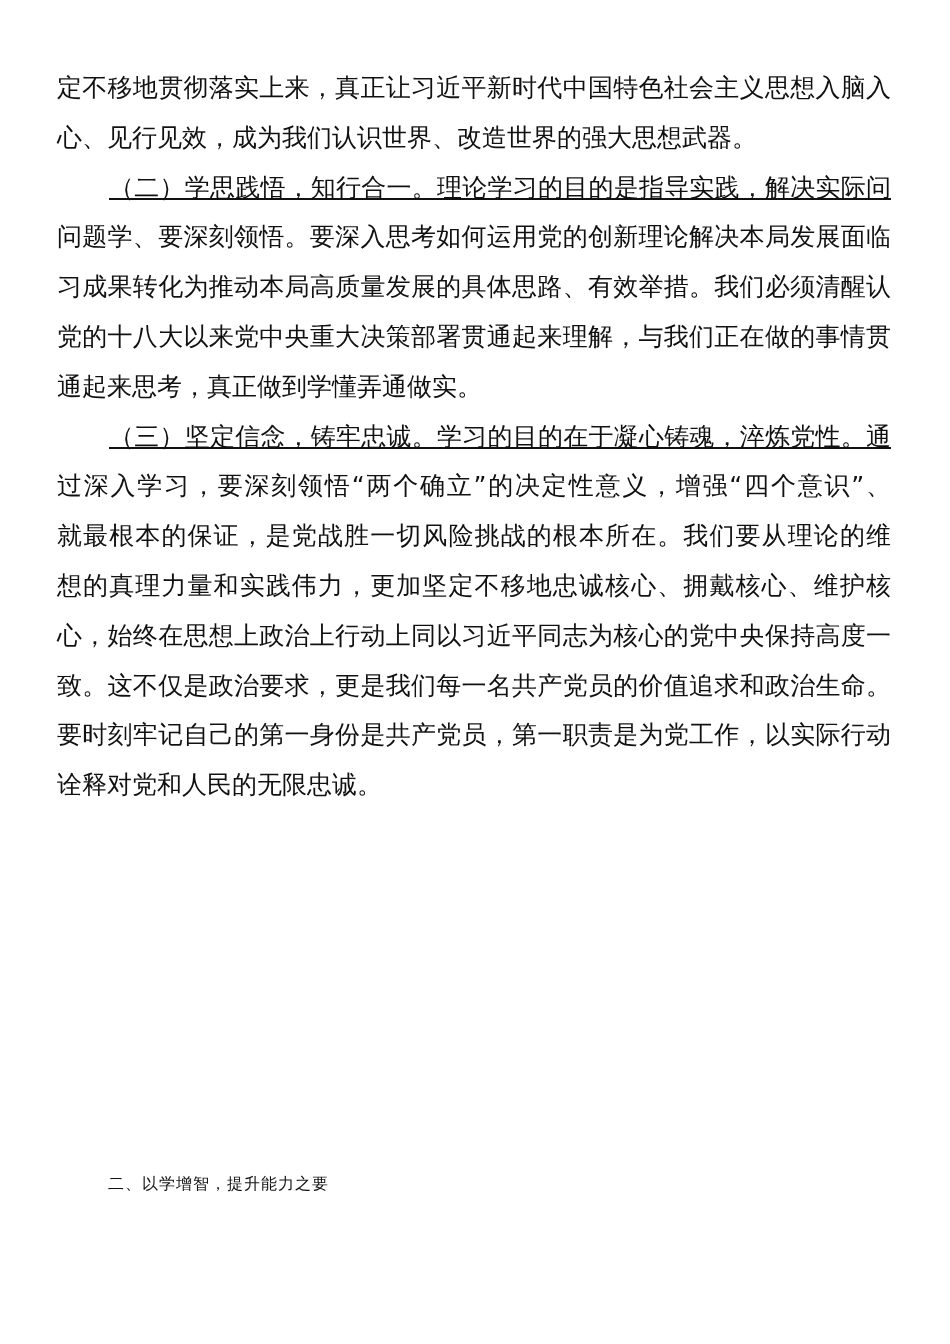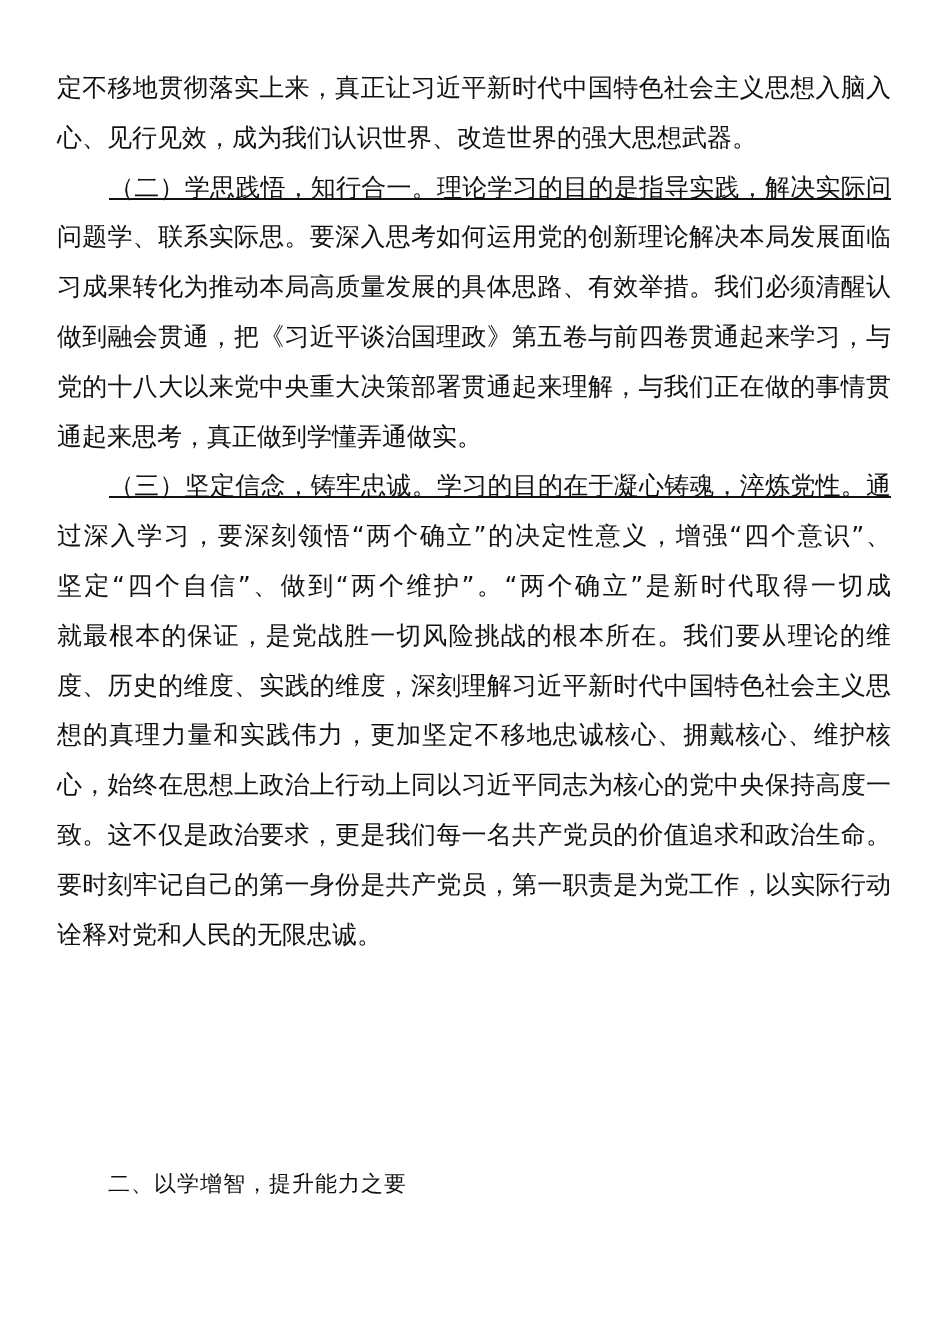--- a/index.html
+++ b/index.html
@@ -46,48 +46,45 @@
   .line.indent {
     padding-left: 52px;
     text-decoration: underline;
   }
   .heading {
     position: absolute;
     left: 108px;
     top: 1160px;
     height: 48px;
     line-height: 48px;
-    font-size: 22px;
+    font-size: 16px;
     font-family: "DejaVu Serif", "Liberation Serif", serif;
     color: #111111;
     white-space: nowrap;
     letter-spacing: 1px;
   }
 </style>
 </head>
 <body>
 
 <div class="page">
   <div class="body-text">
 
     <span class="line">定不移地贯彻落实上来，真正让习近平新时代中国特色社会主义思想入脑入</span>
     <span class="line last">心、见行见效，成为我们认识世界、改造世界的强大思想武器。</span>
 
     <span class="line indent">（二）学思践悟，知行合一。理论学习的目的是指导实践，解决实际问</span>
-    <span class="line">问题学、联系实际思。要深入思考如何运用党的创新理论解决本局发展面临</span>
+    <span class="line">问题学、要深刻领悟。要深入思考如何运用党的创新理论解决本局发展面临</span>
     <span class="line">习成果转化为推动本局高质量发展的具体思路、有效举措。我们必须清醒认</span>
-    <span class="line">做到融会贯通，把《习近平谈治国理政》第五卷与前四卷贯通起来学习，与</span>
     <span class="line">党的十八大以来党中央重大决策部署贯通起来理解，与我们正在做的事情贯</span>
     <span class="line last">通起来思考，真正做到学懂弄通做实。</span>
 
     <span class="line indent">（三）坚定信念，铸牢忠诚。学习的目的在于凝心铸魂，淬炼党性。通</span>
     <span class="line">过深入学习，要深刻领悟“两个确立”的决定性意义，增强“四个意识”、</span>
-    <span class="line">坚定“四个自信”、做到“两个维护”。“两个确立”是新时代取得一切成</span>
     <span class="line">就最根本的保证，是党战胜一切风险挑战的根本所在。我们要从理论的维</span>
-    <span class="line">度、历史的维度、实践的维度，深刻理解习近平新时代中国特色社会主义思</span>
     <span class="line">想的真理力量和实践伟力，更加坚定不移地忠诚核心、拥戴核心、维护核</span>
     <span class="line">心，始终在思想上政治上行动上同以习近平同志为核心的党中央保持高度一</span>
     <span class="line">致。这不仅是政治要求，更是我们每一名共产党员的价值追求和政治生命。</span>
     <span class="line">要时刻牢记自己的第一身份是共产党员，第一职责是为党工作，以实际行动</span>
     <span class="line last">诠释对党和人民的无限忠诚。</span>
   </div>
 
   <div class="heading">二、以学增智，提升能力之要</div>
 </div>
 

